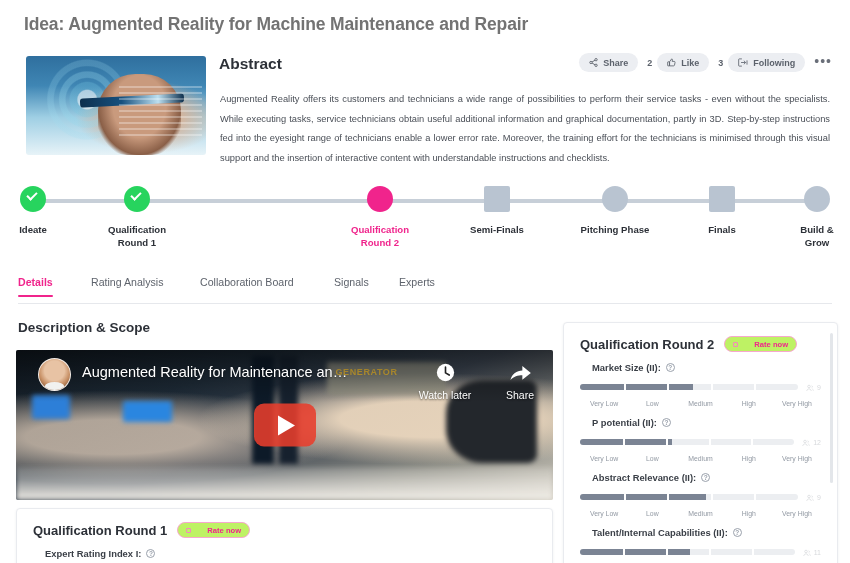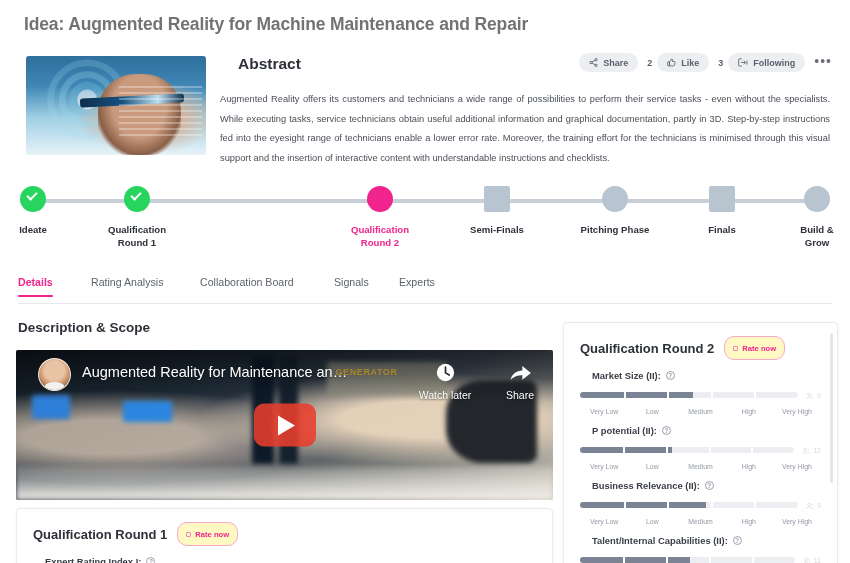--- a/index.html
+++ b/index.html
@@ -43,21 +43,21 @@
     border-radius: 45% 45% 35% 35%;
   }
   .hero-glasses{
     position:absolute; left:30%; top:40%; width:58%; height:9%;
     background: linear-gradient(90deg,#0d2f4d,#16507e 40%,#bcdff0 75%,#0d2f4d);
     border-radius: 3px; transform: rotate(-3deg);
   }
 
   .abstract-title {
     position: absolute; left: 219px; top: 55px;
-    font-size: 15.5px; font-weight: 700; color: #2d3138; margin-left: 19px;
+    font-size: 15.5px; font-weight: 700; color: #2d3138;
   }
   .abstract-text {
     position: absolute; left: 220px; top: 90px; width: 610px;
     font-size: 9.3px; line-height: 19.5px; color: #4a4f57;
     text-align: justify;
   }
 
   
   .actions { position: absolute; right: 18px; top: 53px; display: flex; align-items: center; gap: 9px; }
   .pill {
@@ -160,23 +160,23 @@
   .card {
     position:absolute; background:#fff; border:1px solid #e9ebef; border-radius:4px;
     box-shadow: 0 1px 3px rgba(30,40,60,.07);
   }
   .card-left  { left: 16px; top: 508px; width: 537px; height: 80px; }
   .card-right { left: 563px; top: 322px; width: 275px; height: 250px; }
 
   .card-head { display:flex; align-items:center; gap: 10px; padding: 13px 16px 0 16px; }
   .card-title { font-size: 13px; font-weight: 700; color:#2d3138; }
   .rate-badge {
-    display:flex; align-items:center; gap: 4px;
-    border: 1px solid #f7a8cd; color:#f0248c; background:#fef9c3;
-    border-radius: 10px; height: 24px; padding: 0 8px; font-size: 7.6px; font-weight: 600;
+    display:flex; align-items:center; gap: 16px;
+    border: 1px solid #f7a8cd; color:#f0248c; background:#bef264;
+    border-radius: 10px; height: 16px; padding: 0 8px; font-size: 7.6px; font-weight: 600;
   }
   .rate-badge .sq { width:5px; height:5px; border:1px solid #f586bd; border-radius:1px; }
 
   .criterion { padding: 0 16px; margin-top: 10px; }
   .crit-label {
     font-size: 9.4px; font-weight: 700; color:#3a3f47; display:flex; align-items:center; gap:5px;padding-left:12px;
   }
   .q-ico { width: 9px; height: 9px; border-radius:50%; border:1px solid #9aa1ac; color:#9aa1ac;
            font-size:6.5px; line-height:7.5px; text-align:center; font-weight:700; }
   .bar-row { display:flex; align-items:center; gap: 8px; margin-top: 5px; }
@@ -469,21 +469,21 @@
           <div class="scale">
             <span>Very Low</span>
             <span>Low</span>
             <span>Medium</span>
             <span>High</span>
             <span>Very High</span>
           </div>
         </div>
         <div class="criterion">
           <div class="crit-label">
-            <span>Business Relevance (II):</span>
+            <span>Abstract Relevance (II):</span>
             <span class="q-ico">?</span>
           </div>
           <div class="bar-row">
             <div class="bar">
               <div class="fillwrap" style="width:58%"></div>
               <div class="divider" style="left:20%"></div>
               <div class="divider" style="left:40%"></div>
               <div class="divider" style="left:60%"></div>
               <div class="divider" style="left:80%"></div>
             </div>

